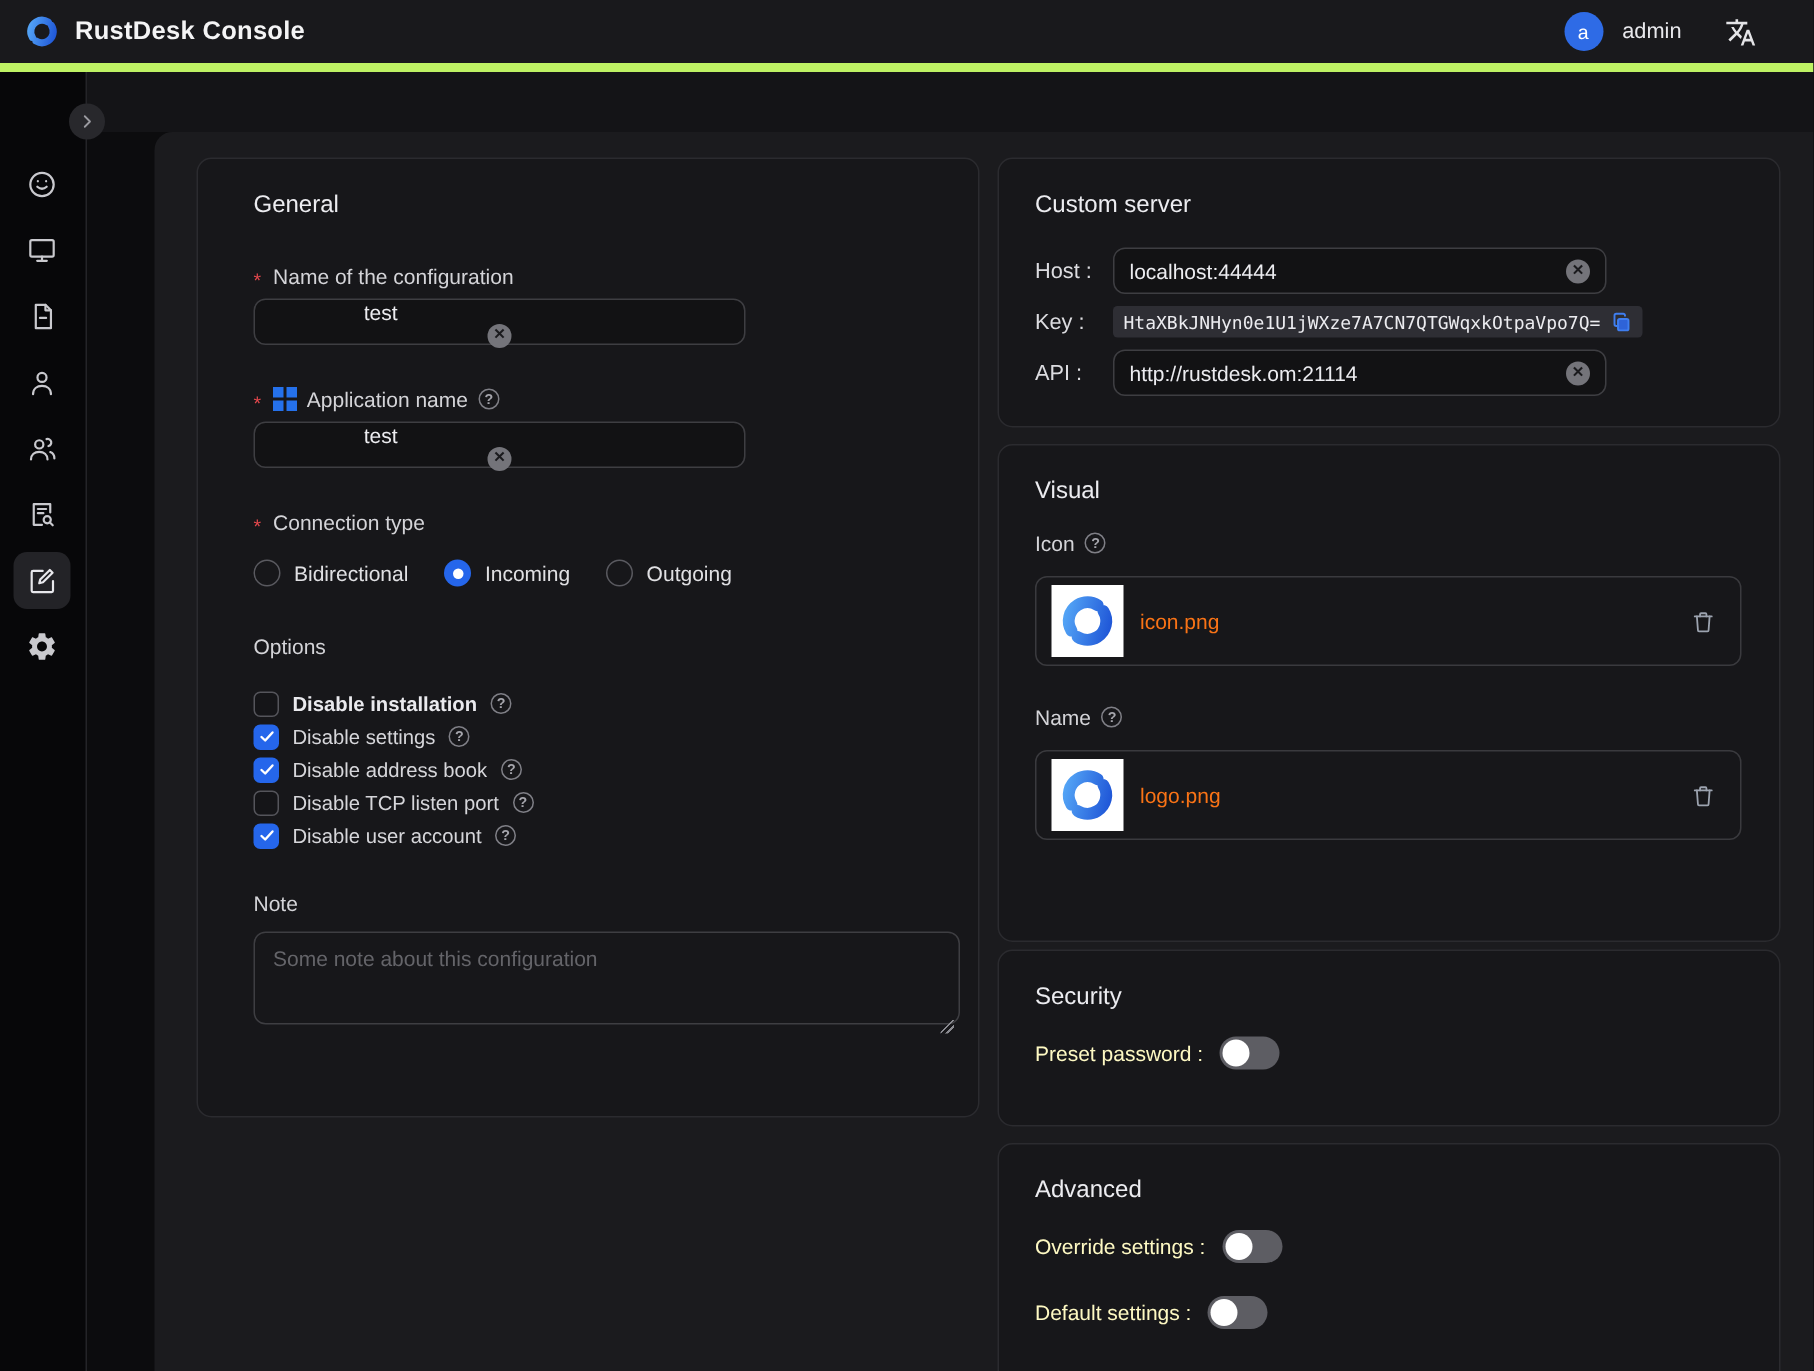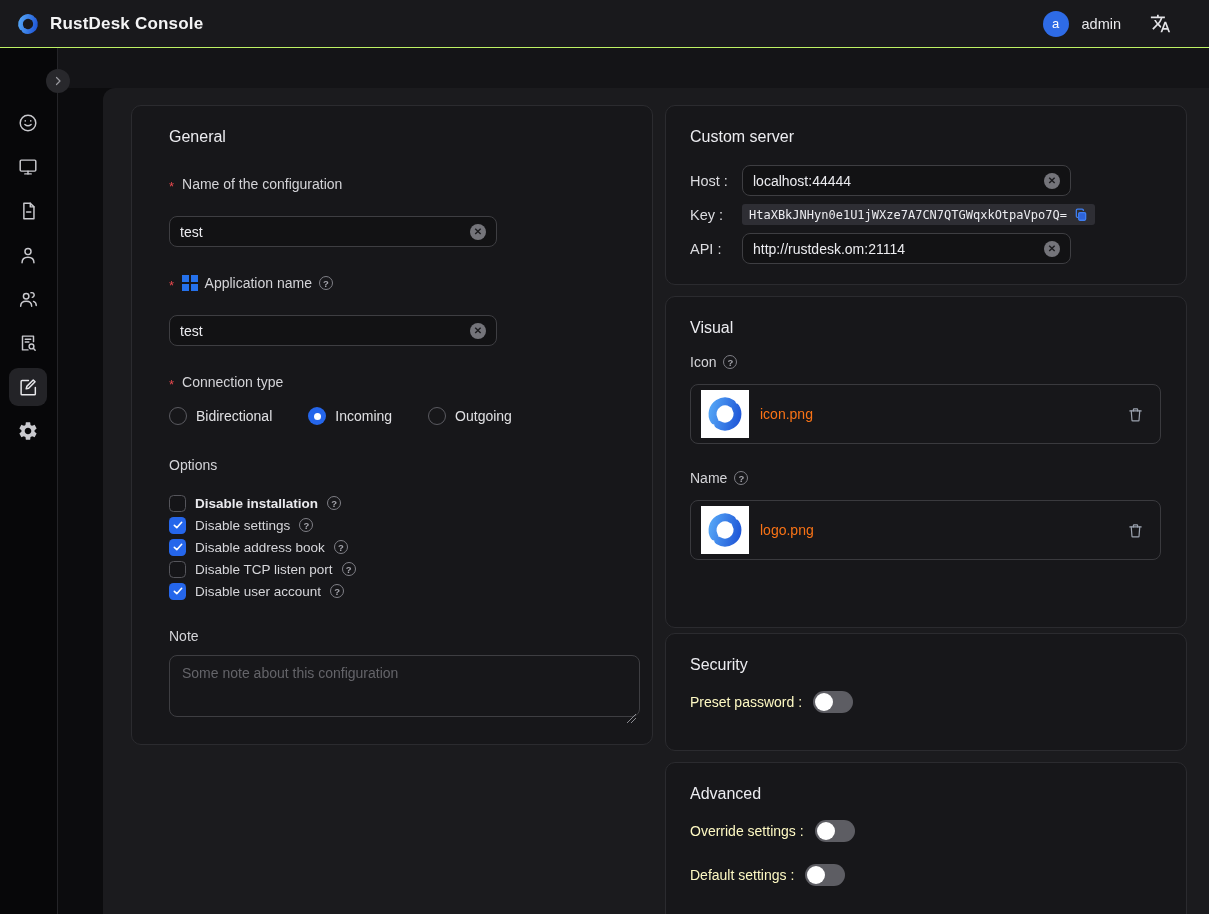--- a/index.html
+++ b/index.html
@@ -1,20 +1,20 @@
 <!DOCTYPE html>
 <html><head>
 <meta charset="utf-8">
 <style>
   * { margin:0; padding:0; box-sizing:border-box; }
   html,body { width:1209px; height:914px; overflow:hidden; }
   body { background:#060608; font-family:"Liberation Sans",sans-serif; color:#e4e4e7; position:relative; }
 
   
-  .topbar{position:absolute;top:0;left:0;width:1209px;height:48px;background:#19191c;display:flex;align-items:center;padding:0 16px;z-index:10;border-bottom:1px solid #bef264;}
+  .topbar{position:absolute;top:0;left:0;width:1209px;height:48px;background:#19191c;display:flex;align-items:center;padding:0 16px;z-index:10;border-bottom:6px solid #bef264;}
   .brand{display:flex;align-items:center;gap:10px;}
   .brand-title{font-size:17px;font-weight:700;color:#f4f4f5;letter-spacing:.2px;}
   .topbar-right{margin-left:auto;display:flex;align-items:center;gap:13px;padding-right:22px;}
   .avatar{width:26px;height:26px;border-radius:50%;background:#2e6be6;color:#fff;display:flex;align-items:center;justify-content:center;font-size:13px;cursor:pointer;}
   .username{font-size:14.5px;color:#e8e8ec;cursor:pointer;}
   .translate-btn{margin-left:16px;display:flex;align-items:center;cursor:pointer;}
 
   
   .page-bg{position:absolute;left:58px;top:48px;width:1151px;height:866px;background:#0c0c0e;}
   .topband{position:absolute;left:58px;top:48px;width:1151px;height:40px;background:#141417;}
@@ -36,21 +36,21 @@
 
   
   .fld-label{font-size:14px;color:#d4d4d8;display:flex;align-items:center;gap:7px;}
   .req{color:#e5484d;margin-right:1px;font-size:13px;position:relative;top:2px;}
   .text-input{display:flex;align-items:center;width:328px;height:31px;background:#121214;border:1px solid #3e3e42;border-radius:8px;padding:0 10px;}
   .text-input input{flex:1;min-width:0;background:transparent;border:none;outline:none;color:#ececf0;font-size:14px;font-family:Liberation Sans, sans-serif;}
   .clear-btn{width:16px;height:16px;border-radius:50%;background:#74747a;color:#1a1a1d;font-size:10px;font-weight:700;line-height:1;display:flex;align-items:center;justify-content:center;flex-shrink:0;cursor:pointer;}
 
   .help{width:14px;height:14px;border-radius:50%;border:1.2px solid #7f7f86;color:#a5a5ac;font-size:9.5px;font-weight:600;display:inline-flex;align-items:center;justify-content:center;flex-shrink:0;}
 
-  .radio-row{display:flex;gap:36px;align-items:flex-end;}
+  .radio-row{display:flex;gap:24px;align-items:flex-end;}
   .radio-item{display:flex;align-items:center;gap:9px;font-size:14px;color:#e0e0e3;cursor:pointer;}
   .radio{width:18px;height:18px;border-radius:50%;flex-shrink:0;}
   .radio.off{border:1.5px solid #5a5a60;background:transparent;}
   .radio.on{background:#2566eb;display:flex;align-items:center;justify-content:center;}
   .radio .dot{width:7px;height:7px;background:#fff;border-radius:50%;}
 
   .chk-row{display:flex;align-items:center;gap:9px;height:22px;font-size:13.5px;color:#d6d6da;cursor:pointer;}
   .chk{width:17px;height:17px;border-radius:4.5px;flex-shrink:0;display:flex;align-items:center;justify-content:center;}
   .chk.off{border:1.5px solid #55555b;background:#151518;}
   .chk.on{background:#2566eb;}
@@ -75,21 +75,21 @@
   .trash-btn{margin-left:auto;display:flex;align-items:center;cursor:pointer;}
 
   
   .toggle-row{display:flex;align-items:center;}
   .toggle-label{font-size:14px;color:#fef9c3;}
   .toggle{width:40px;height:22px;border-radius:11px;background:#5d5d63;margin-left:11px;position:relative;cursor:pointer;flex-shrink:0;}
   .toggle .knob{position:absolute;left:2px;top:2px;width:18px;height:18px;border-radius:50%;background:#fff;}
 
   
   .mt-name-label{margin-top:30px;}
-  .mt-input{margin-top:24px;}
+  .mt-input{margin-top:7px;flex-direction:column;}
   .mt-app-label{margin-top:28px;}
   .mt-conn-label{margin-top:28px;}
   .mt-radios{margin-top:17px;}
   .mt-options{margin-top:32px;}
   .mt-chklist{margin-top:19px;}
   .mt-note{margin-top:26px;}
   .mt-notearea{margin-top:11px;}
   .mt-srv{margin-top:19px;}
   .mt-visual-label{margin-top:17px;}
   .mt-upload{margin-top:14px;}

